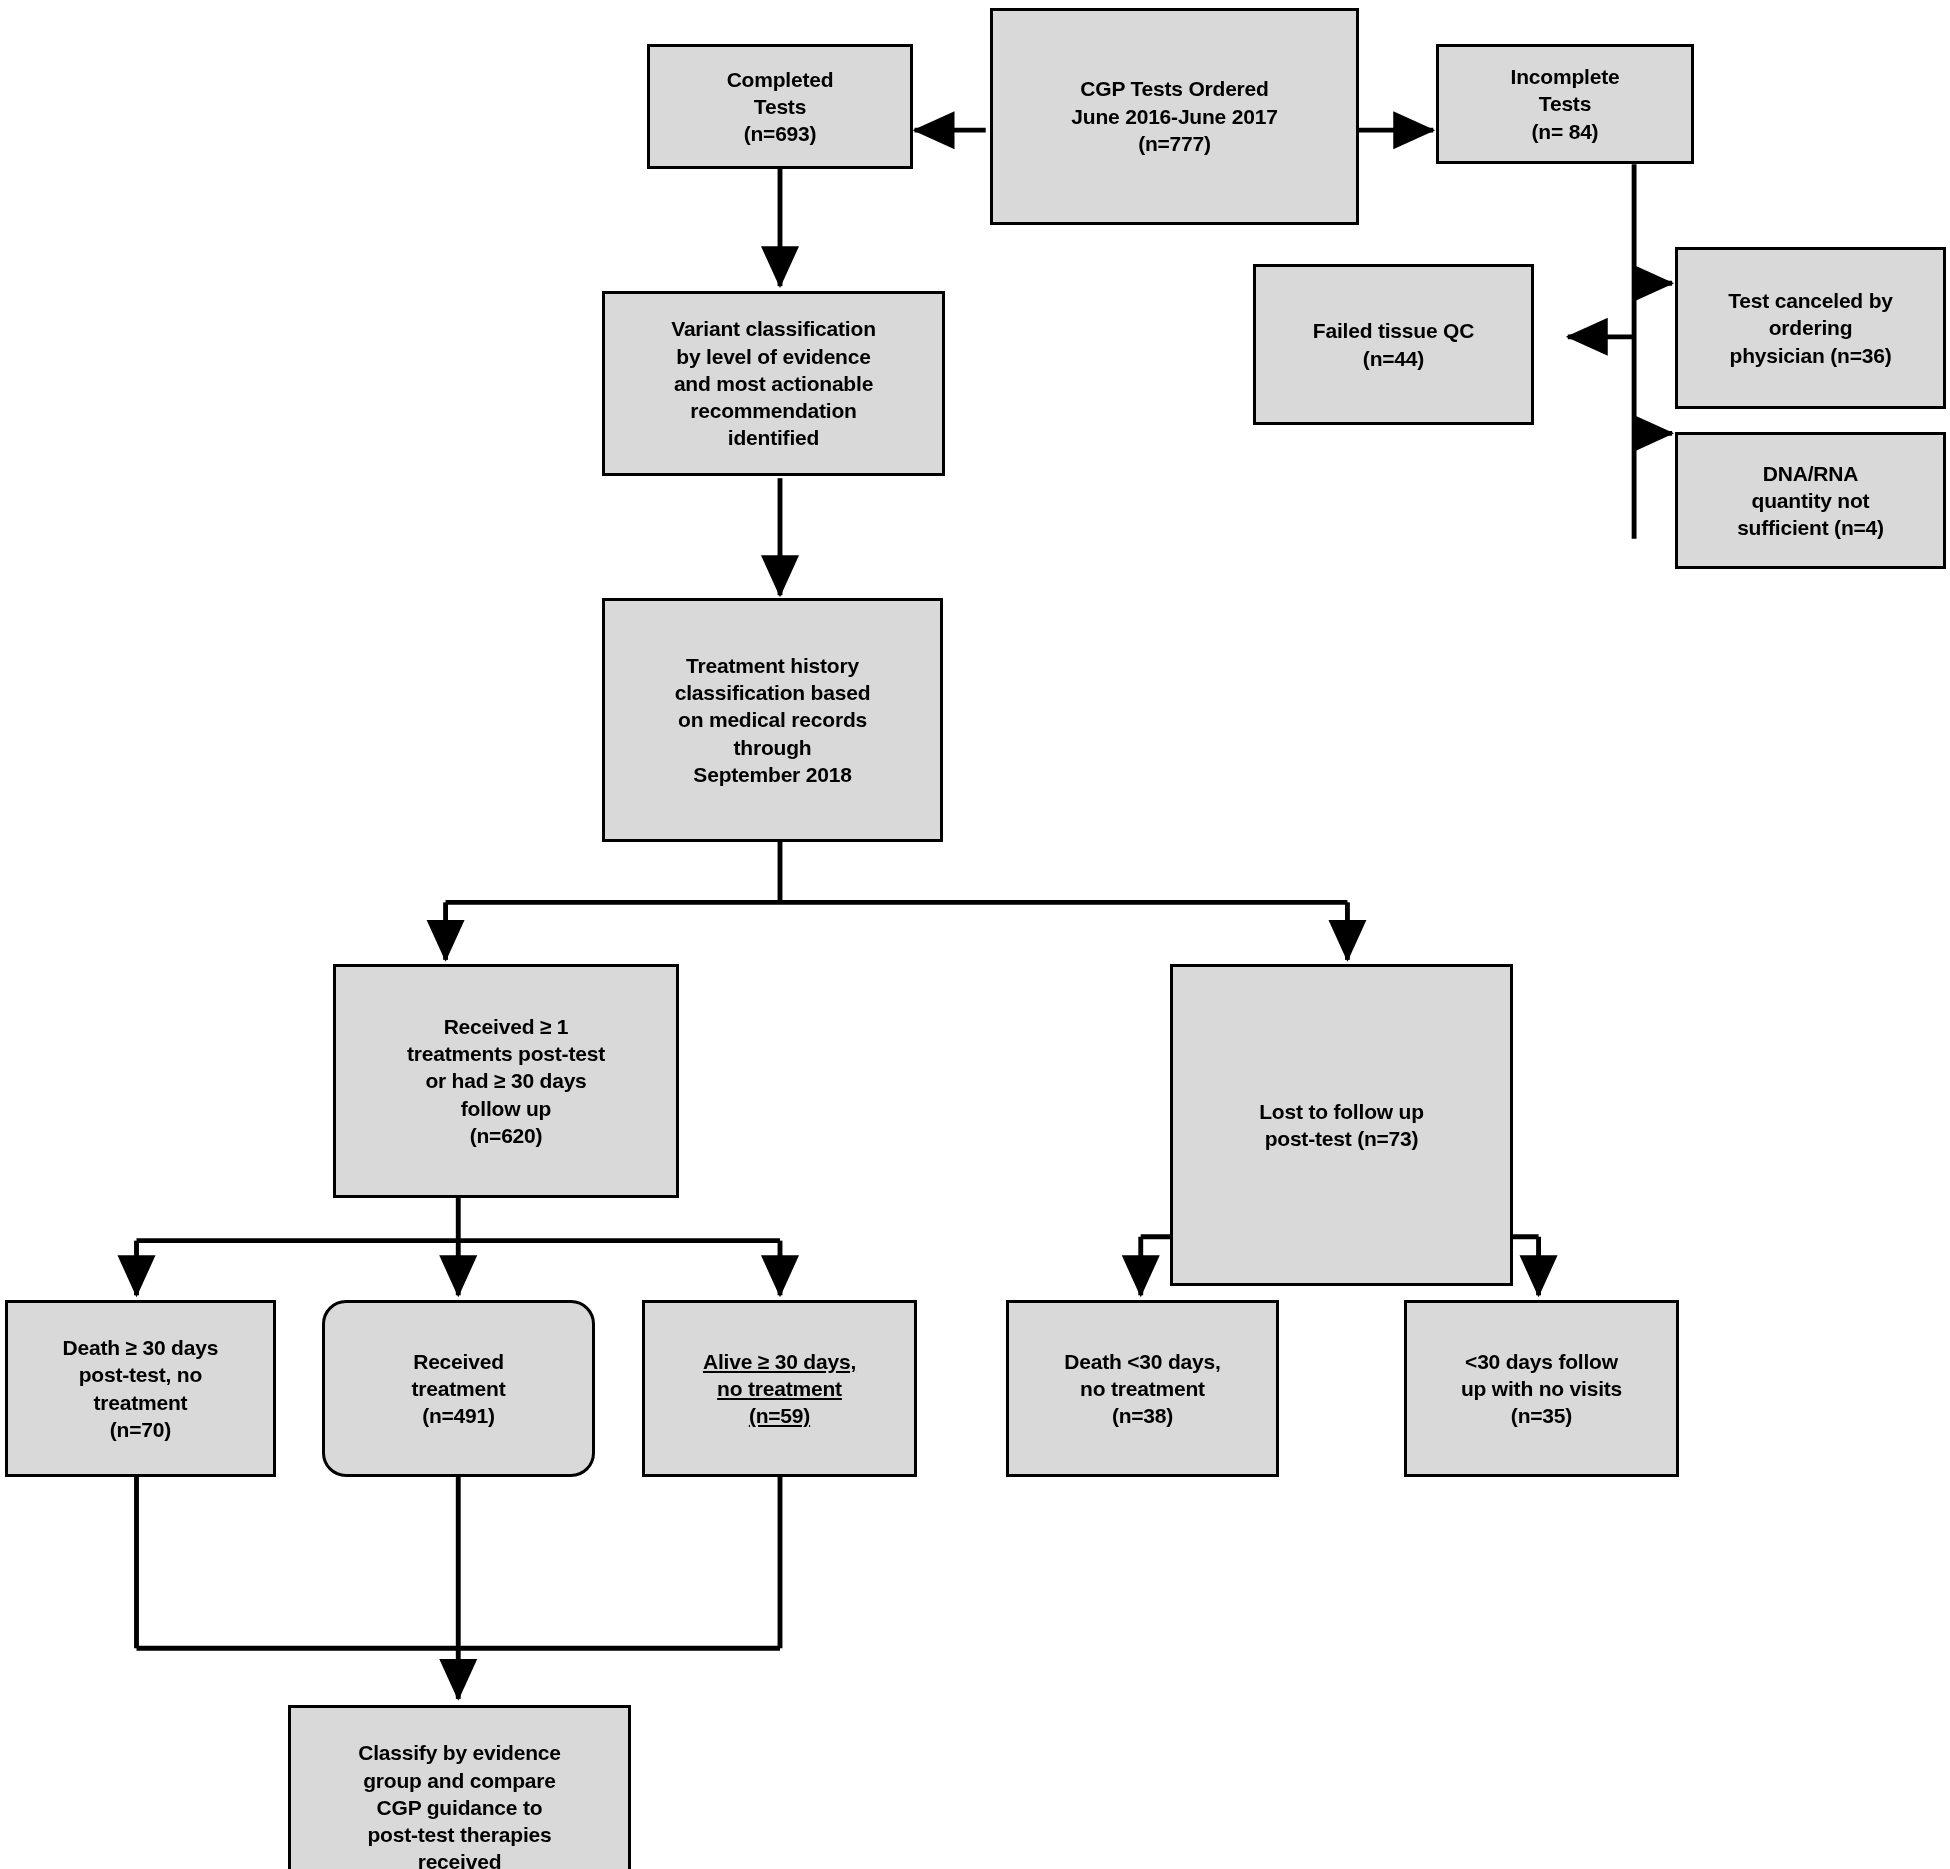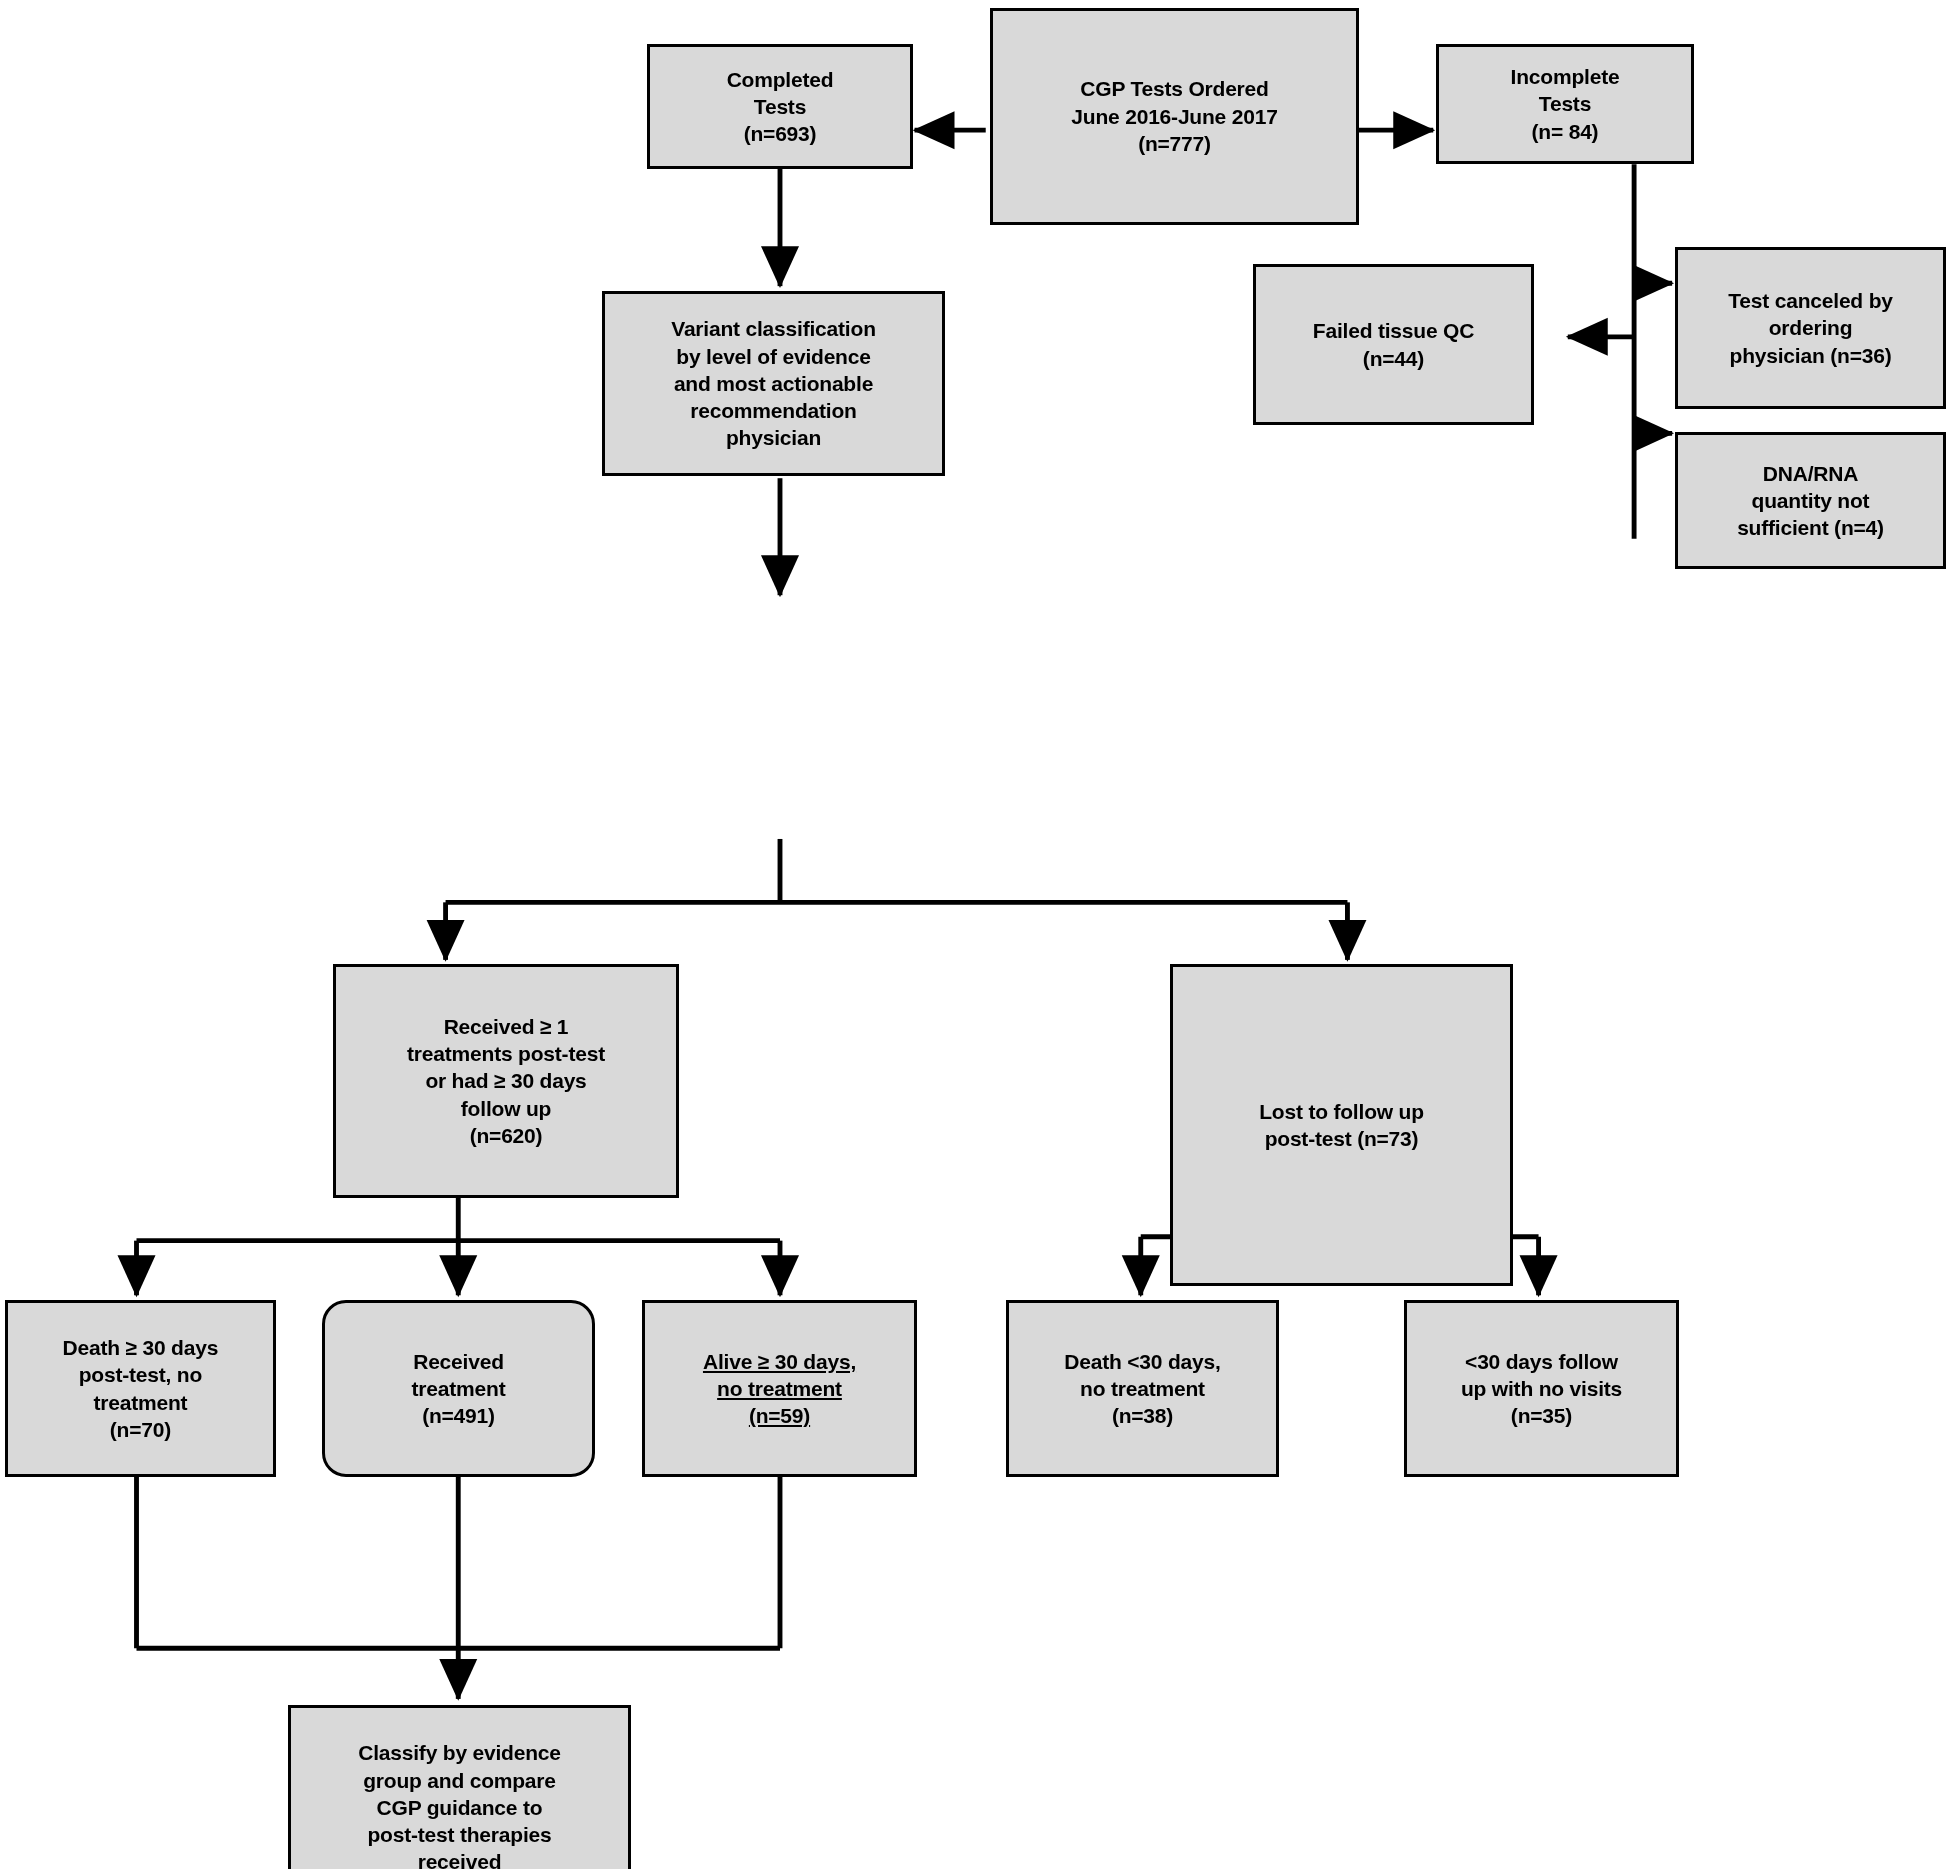--- a/index.html
+++ b/index.html
@@ -117,22 +117,27 @@
 (n=44)</div>
 
   <div class="node" style="left:1675px; top:432px; width:271px; height:137px;">DNA/RNA
 quantity not
 sufficient (n=4)</div>
 
   <div class="node" style="left:602px; top:291px; width:343px; height:185px;">Variant classification
 by level of evidence
 and most actionable
 recommendation
-physician</div>
+identified</div>
 
+  <div class="node" style="left:602px; top:598px; width:341px; height:244px;">Treatment history
+classification based
+on medical records
+through
+September 2018</div>
 
   <div class="node" style="left:285px; top:964px; width:346px; height:234px;margin-left:48px;">Received ≥ 1
 treatments post-test
 or had ≥ 30 days
 follow up
 (n=620)</div>
 
   <div class="node" style="left:1170px; top:964px; width:343px; height:322px;">Lost to follow up
 post-test (n=73)</div>
 

